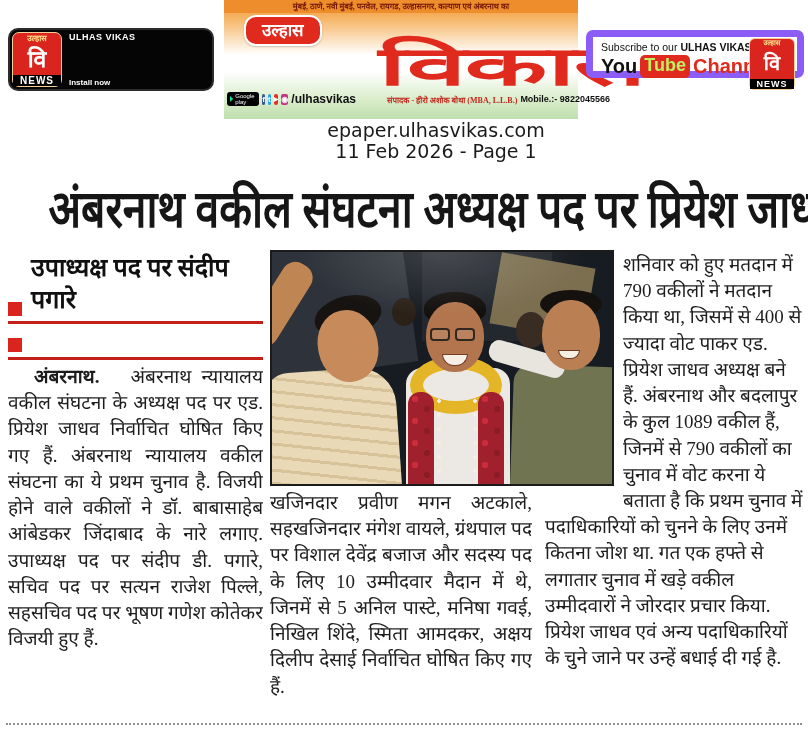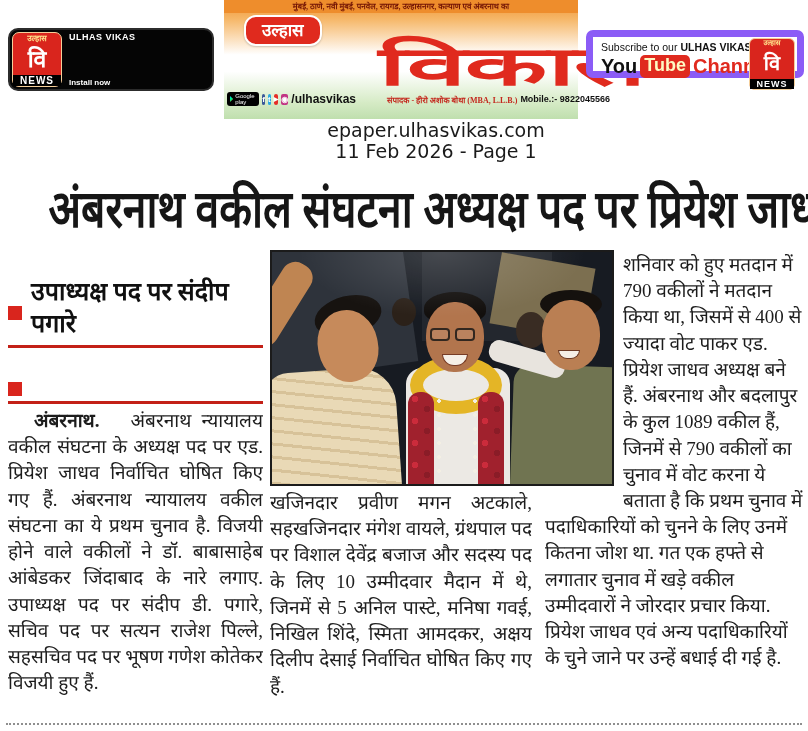--- a/index.html
+++ b/index.html
@@ -51,40 +51,40 @@
   .mh-webrow { position:absolute; left:0; right:0; top:107px; display:flex; align-items:center; gap:6px; padding:0 30px; }
   .mh-webrow .bar { flex:1; height:3px; background:#f08d21; }
   .mh-web { font-size:9px; font-weight:900; color:#8a1a0a; font-family:"Liberation Sans",sans-serif; }
 
   .yt-banner { left:586px; top:30px; width:218px; height:48px; background:#fff; border:7px solid #8b5cf6;
                border-radius:7px; padding:4px 52px 16px 8px; }
   .yb-line1 { font-size:10.5px; color:#111; font-family:"Liberation Sans",sans-serif; white-space:nowrap; }
   .yb-line1 b { font-weight:900; }
   .yb-line2 { display:flex; align-items:center; gap:3px; margin-top:2px; font-family:"Liberation Sans",sans-serif; }
   .yb-you { font-size:20px; font-weight:900; color:#111; }
-  .yb-tube { font-size:18px; font-weight:900; color:#fef9c3; background:#e02a1e; border-radius:5px; padding:0 4px 2px;text-align:right; }
+  .yb-tube { font-size:18px; font-weight:900; color:#bef264; background:#e02a1e; border-radius:5px; padding:0 4px 2px;text-align:right; }
   .yb-channel { font-size:20px; font-weight:900; color:#e02a1e; }
   .yt-logo { position:absolute; right:2px; top:1px; width:46px; height:52px; background:#d9251d; border-radius:6px;
              border:1px solid #f4cf9a; display:flex; flex-direction:column; align-items:center; justify-content:space-between; padding-top:1px; }
   .yt-logo .lg-top { font-size:7px; color:#ffe08a; font-weight:bold; line-height:1; }
   .yt-logo .lg-glyph { font-size:20px; color:#fff; font-weight:900; line-height:1; }
   .yt-logo .lg-news { font-size:9px; font-weight:bold; letter-spacing:1px; background:#000; color:#fff; width:100%;
                       text-align:center; font-family:"Liberation Sans",sans-serif; }
 
   
   .page-info { left:0; top:120px; width:100%; text-align:center; font-family:"DejaVu Sans",sans-serif;
                color:#1a1a1a; font-size:19px; line-height:21px;margin-left:32px; }
 
   
   .headline { left:8px; top:170px; width:792px; height:80px; text-align:center; overflow:visible; }
   .headline span { display:inline-block; white-space:nowrap; font-size:47px; font-weight:900; color:#161616; line-height:72px; }
 
   
   .col-left { left:8px; top:252px; width:255px; height:473px; overflow:hidden; }
-  .subhead { display:flex; align-items:center;margin-top:24px; }
+  .subhead { display:flex; align-items:flex-end; }
   .bullet { width:14px; height:14px; background:#d9251d; margin:10px 9px 0 0; flex:none; }
   .subhead .sh-text { font-size:25px; font-weight:900; color:#101010; line-height:1.28; }
   .red-rule { border-top:3px solid #c32017; margin:5px 0 4px; }
   .body-text { font-size:19px; line-height:1.38; color:#1c1c1c; text-align:justify; }
   .body-text .dateline { font-weight:bold; }
   .indent { text-indent:26px; }
 
   
   .photo { left:270px; top:250px; width:344px; height:236px; border:2px solid #1b1b1b; background:#171b22; overflow:hidden; }
   .ph-inner { position:absolute; inset:0; filter:saturate(.95); }

